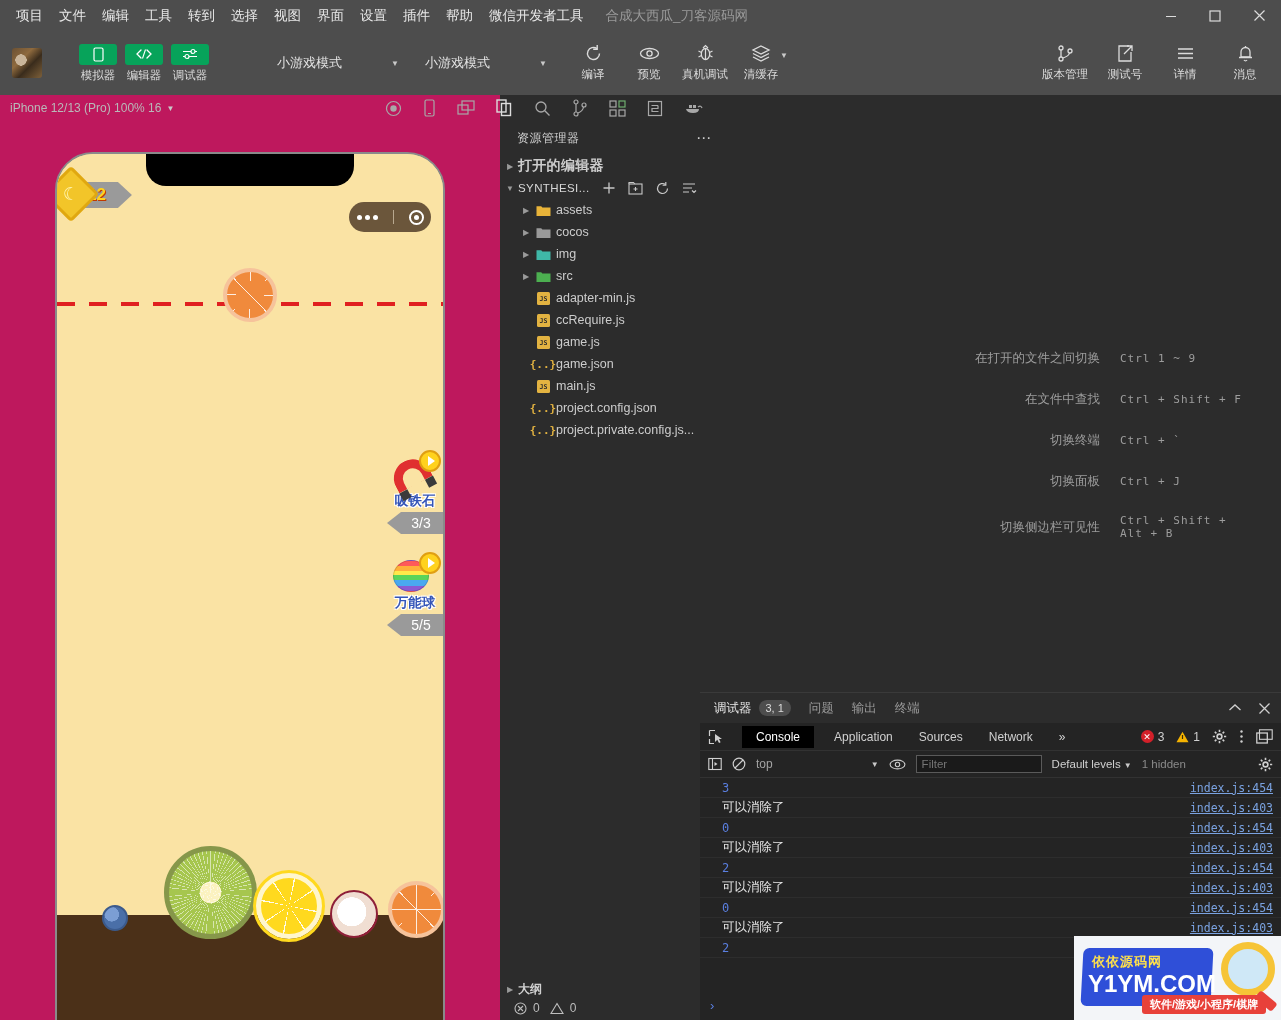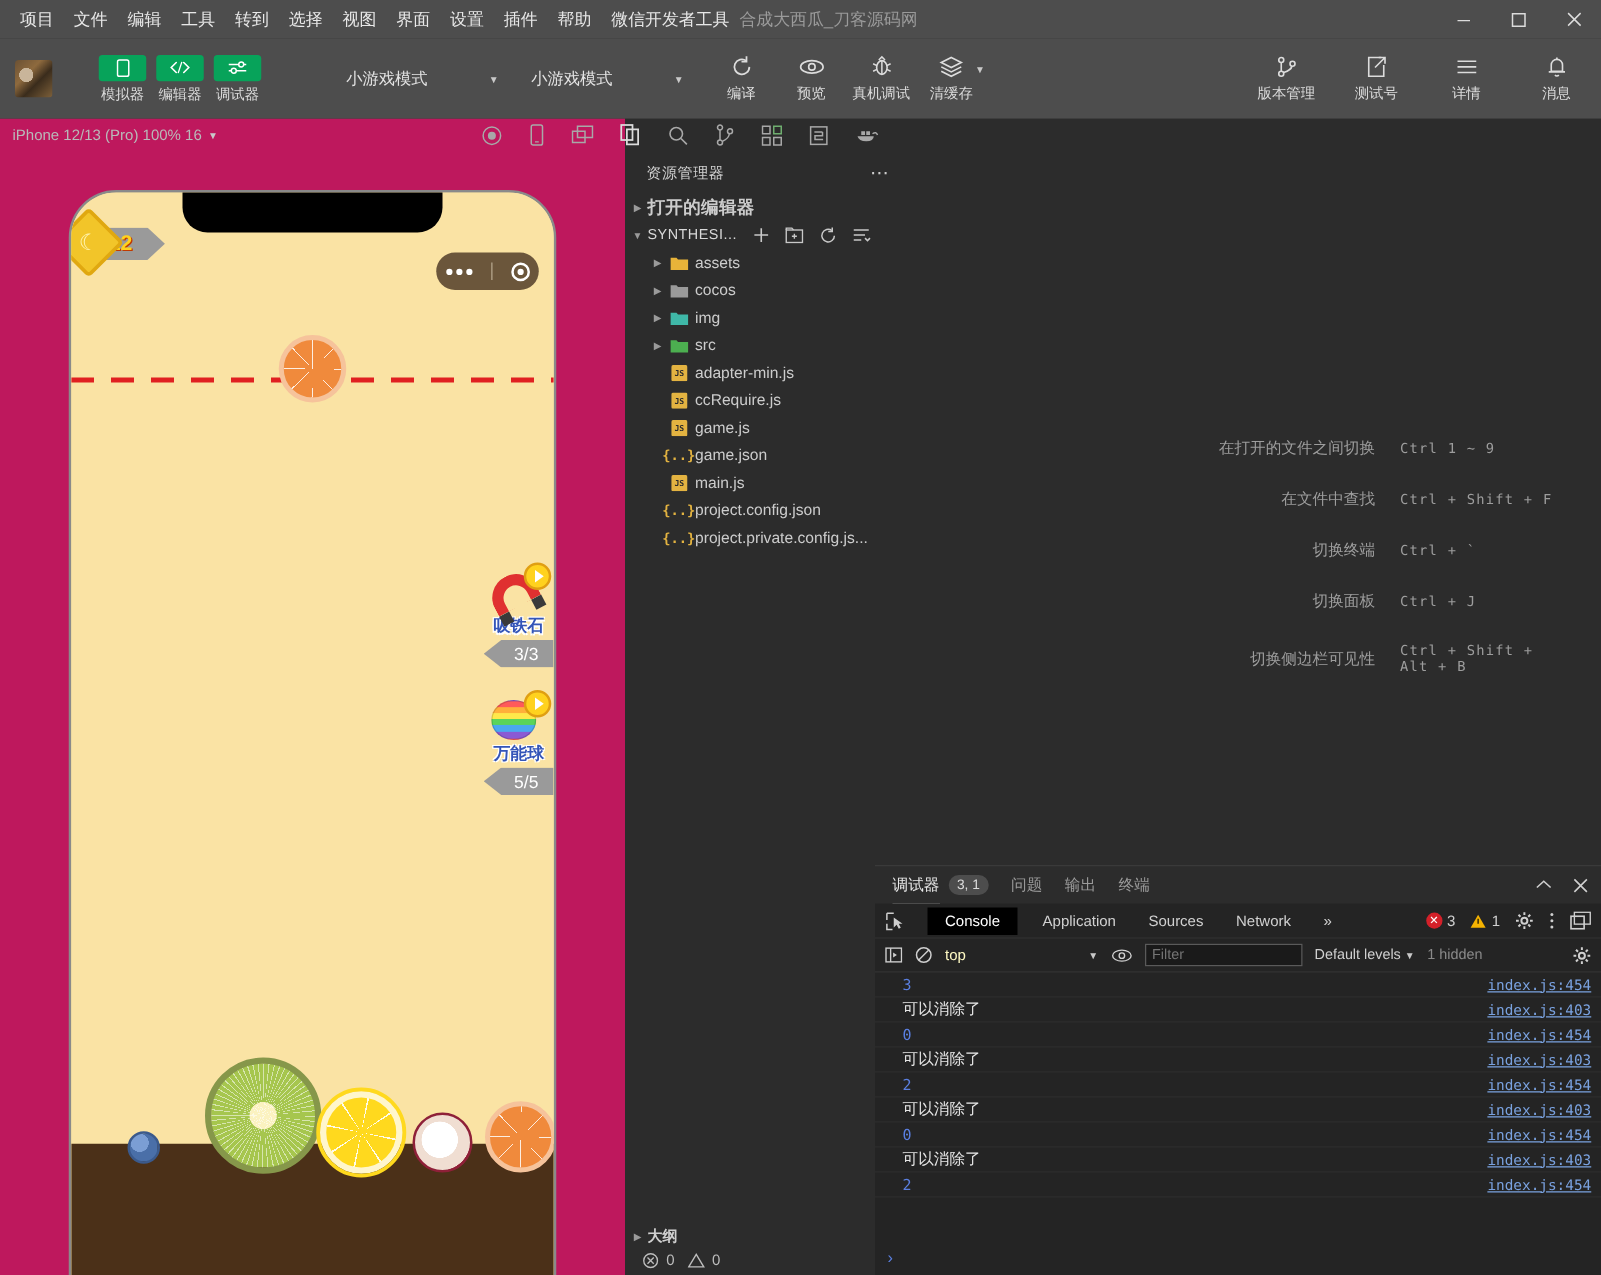--- a/index.html
+++ b/index.html
@@ -12,21 +12,21 @@
   }
   #app { position: relative; width: 1281px; height: 1020px; }
 
   
   .menubar {
     position: absolute; left:0; top:0; width:1281px; height:31px;
     background:#4d4d4d; display:flex; align-items:center; padding-left:8px;
     font-size:13.5px; color:#e8e8e8; user-select:none;
   }
   .menu-item { padding:0 8px; line-height:31px; white-space:nowrap; cursor:default; }
-  .proj-title { color:#9a9a9a; font-size:13.5px; white-space:nowrap; }
+  .proj-title { margin-left:14px; color:#9a9a9a; font-size:13.5px; white-space:nowrap; }
   .winbtns { position:absolute; right:0; top:0; display:flex; height:31px; }
   .winbtn { width:44px; height:31px; display:flex; align-items:center; justify-content:center; color:#dcdcdc; }
 
   
   .toolbar {
     position:absolute; left:0; top:31px; width:1281px; height:64px;
     background:#4d4d4d; display:flex; align-items:center;
   }
   .avatar {
     width:30px; height:30px; margin-left:12px; border-radius:3px;
@@ -49,21 +49,21 @@
     width:122px; margin-left:68px; font-size:13px; color:#e4e4e4; cursor:default;
   }
   .tb-sel.second { margin-left:26px; width:122px; }
   .caret { font-size:8px; color:#c9c9c9; }
   .tb-actions { display:flex; align-items:center; gap:4px; margin-left:20px; }
   .tb-act {
     display:flex; flex-direction:column; align-items:center; gap:4px;
     width:52px; cursor:default; color:#dcdcdc;
   }
   .tb-act .lbl { font-size:11.5px; white-space:nowrap; }
-  .tb-right { position:absolute; right:10px; display:flex; align-items:center; gap:20px;text-align:center; }
+  .tb-right { position:absolute; right:10px; display:flex; align-items:center; gap:8px;text-align:center; }
 
   
   .sim-pane { position:absolute; left:0; top:95px; width:500px; height:925px; background:#be185d; }
   .sim-bar { height:26px; display:flex; align-items:center; padding-left:10px;
              font-size:12px; color:#b9b9b9; }
   .phone {
     position:absolute; left:55px; top:57px; width:390px; height:941px;
     border-radius:38px; border:2px solid #8a8a8a; overflow:hidden; background:#f9e2a0;
   }
   .notch {
@@ -235,21 +235,21 @@
   .dt-ptab { font-size:12px; color:#d0d0d0; padding:0 6px; line-height:28px; cursor:default; }
   .dt-ptab.active { background:#000; color:#fff; padding:4px 14px; line-height:normal; }
   .dt-row1-right { position:absolute; right:8px; display:flex; align-items:center; gap:12px; }
   .err-badge { display:flex; align-items:center; gap:4px; font-size:12px; color:#d0d0d0; }
   .err-dot { width:13px; height:13px; border-radius:50%; background:#d32029; color:#fff; font-size:9px;
              display:flex; align-items:center; justify-content:center; }
   .dt-row2 {
     height:27px; background:#242424; display:flex; align-items:center; gap:10px; padding-left:8px;
     border-bottom:1px solid #323232; position:relative;
   }
-  .dt-ctx { font-size:12px; color:#fef9c3; }
+  .dt-ctx { font-size:12px; color:#a3a3a3; }
   .dt-filter {
     width:126px; height:18px; background:#1a1a1a; border:1px solid #5a5a5a;
     color:#9a9a9a; font-size:11.5px; padding:0 5px; line-height:16px;
   }
   .dt-levels { font-size:11.5px; color:#d0d0d0; }
   .dt-hidden { font-size:11.5px; color:#8a8a8a; }
   .console {
     height:218px; overflow:hidden; background:#242424; font-family:"DejaVu Sans Mono","Liberation Mono",monospace;
   }
   .c-line {
@@ -921,14 +921,22 @@
           </div>
           <div class="c-line">
             <span class="c-num">2</span>
             <span class="c-src">index.js:454</span>
           </div>
         </div>
     <div class="c-prompt">›</div>
   </div>
 </div>
 
-
+<div class="watermark">
+  <div class="wm-blue"></div>
+  <div class="wm-cn">依依源码网</div>
+  <div class="wm-en">Y1YM.COM</div>
+  <div class="wm-circle"></div>
+  <div class="wm-handle"></div>
+  <div class="wm-red">软件/游戏/小程序/棋牌</div>
 </div>
 
+</div>
+
 </body></html>

